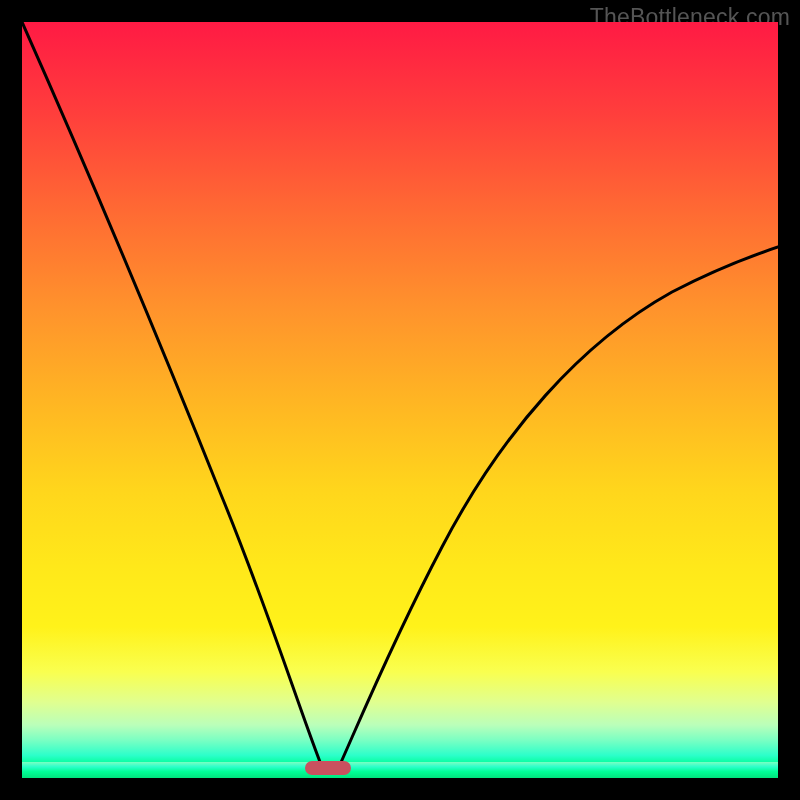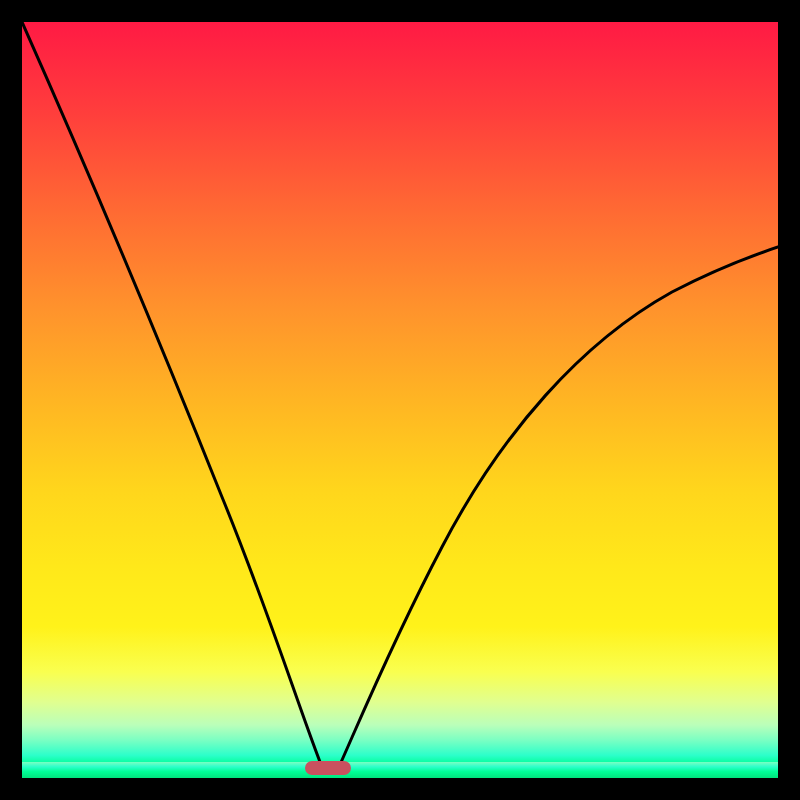--- a/index.html
+++ b/index.html
@@ -78,20 +78,21 @@
     width: 46px;
     height: 14px;
     border-radius: 7px;
     background: #c9515f;
   }
 </style>
 </head>
 <body>
 
 <div class="frame">
+  <div class="watermark">TheBottleneck.com</div>
   <div class="inner">
     <div class="gradient-bg"></div>
     <div class="green-strip"></div>
     <svg class="curve-svg" viewBox="0 0 756 756" preserveAspectRatio="none">
       <path d="M 0 0
                C 60 135, 130 300, 200 475
                C 245 585, 275 680, 298 740
                L 306 747
                L 316 747
                C 335 705, 370 620, 420 525

